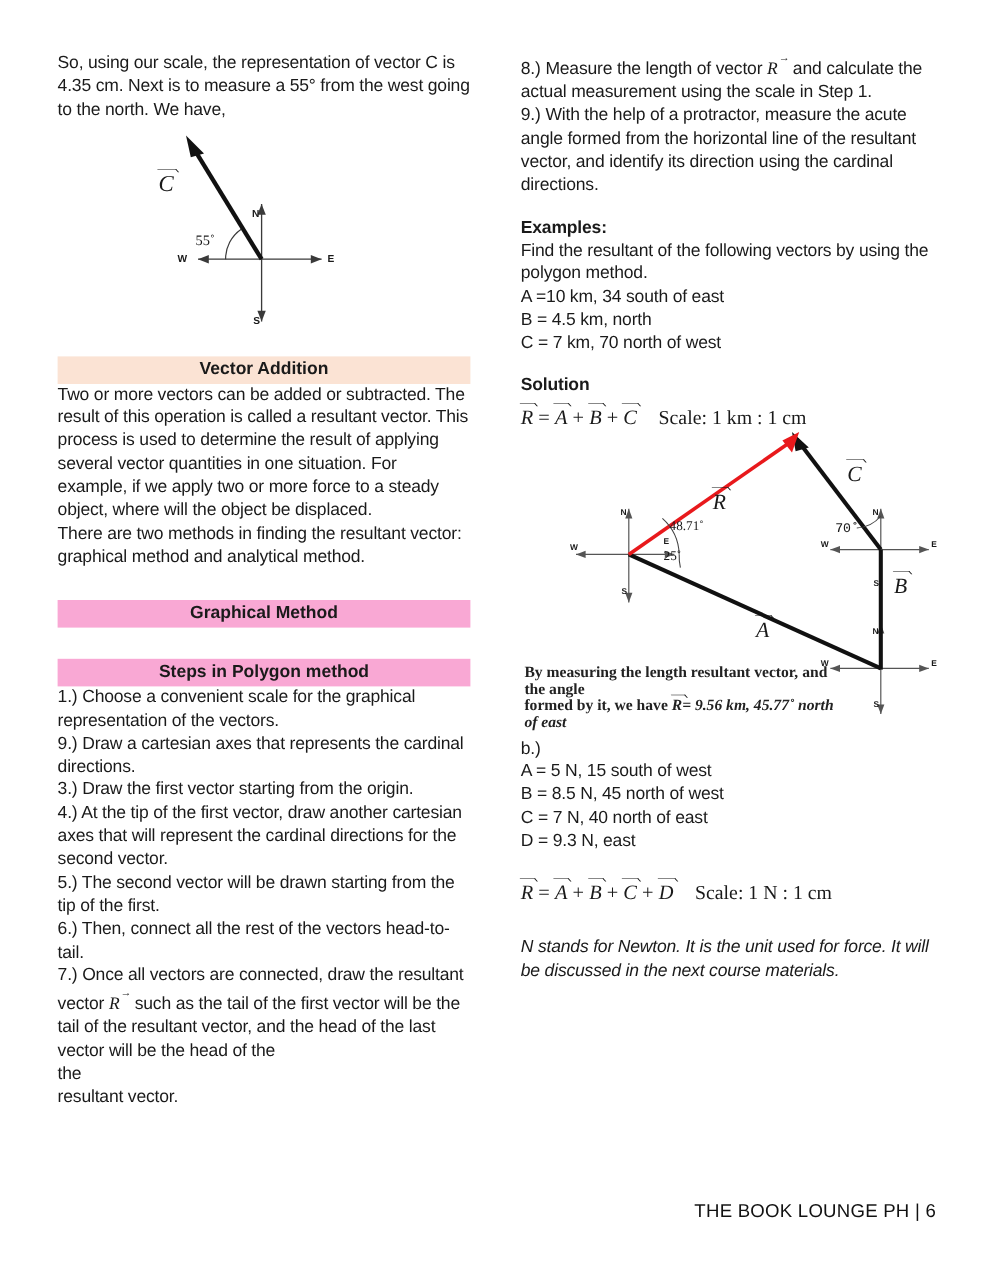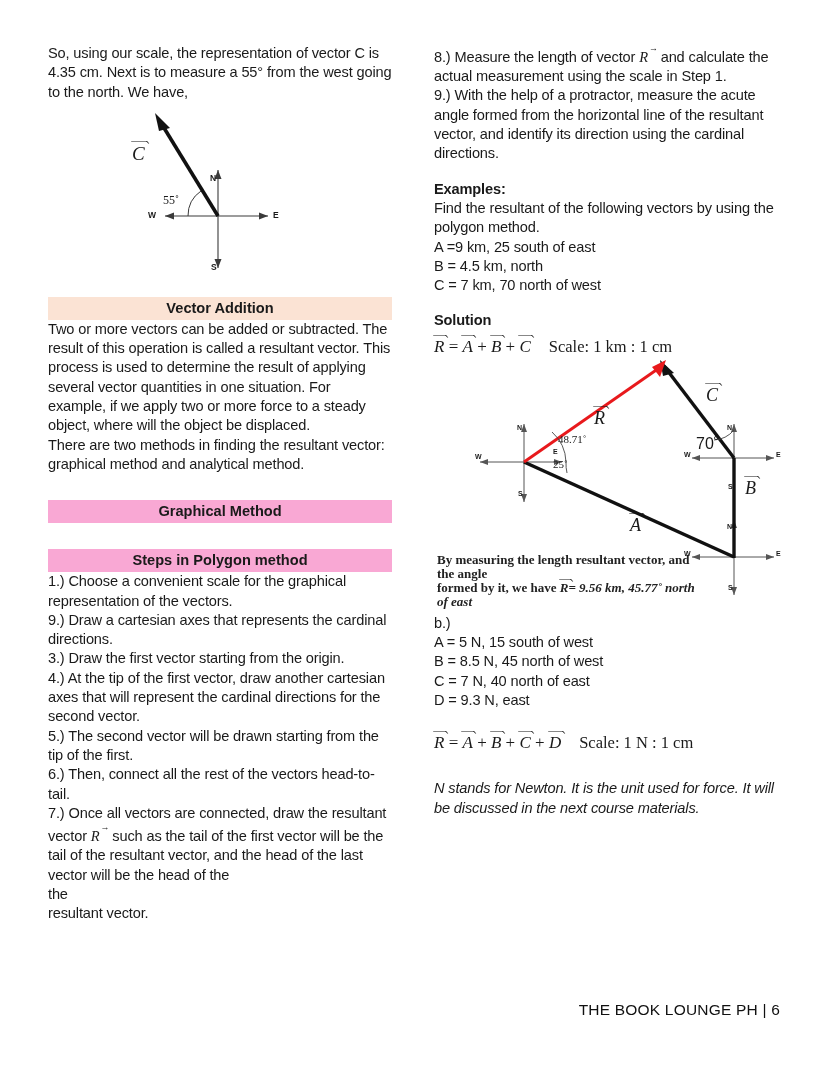--- a/index.html
+++ b/index.html
@@ -202,21 +202,21 @@
 
   <div class="col col-right">
 
     <p class="body"><span>8.) Measure the length of vector </span><span class="rvec"><span>R</span><sup>→</sup></span><span> and calculate the actual measurement using the scale in Step 1.</span></p>
     <p class="body">9.) With the help of a protractor, measure the acute angle formed from the horizontal line of the resultant vector, and identify its direction using the cardinal directions.</p>
 
     <div class="gap-md"></div>
 
     <div class="body bold">Examples:</div>
     <div class="body">Find the resultant of the following vectors by using the polygon method.</div>
-    <div class="body">A =9 km, 25 south of east</div>
+    <div class="body">A =10 km, 34 south of east</div>
     <div class="body">B = 4.5 km, north</div>
     <div class="body">C = 7 km, 70 north of west</div>
 
     <div class="gap-md"></div>
 
     <div class="body bold">Solution</div>
 
     <div class="math" style="margin-top:5px;">
       <span class="vec">R</span><span class="op">&nbsp;=&nbsp;</span><span><span class="vec">A</span><span class="op">&nbsp;+&nbsp;</span><span class="vec">B</span><span class="op">&nbsp;+&nbsp;</span><span class="vec">C</span></span><span class="scale-txt">Scale: 1 km : 1 cm</span>
     </div>
@@ -286,21 +286,21 @@
     </svg>
 
     
     <div style="position:absolute;left:160px;top:55px;font-family:'Liberation Serif',serif;font-style:italic;font-size:18px;"><span class="vec">R</span></div>
     <div style="position:absolute;left:196px;top:162px;font-family:'Liberation Serif',serif;font-style:italic;font-size:18px;"><span class="vec">A</span></div>
     <div style="position:absolute;left:311px;top:125px;font-family:'Liberation Serif',serif;font-style:italic;font-size:18px;"><span class="vec">B</span></div>
     <div style="position:absolute;left:272px;top:32px;font-family:'Liberation Serif',serif;font-style:italic;font-size:18px;"><span class="vec">C</span></div>
 
     <div style="position:absolute;left:124px;top:81px;font-family:'Liberation Serif',serif;font-size:11px;">48.71˚</div>
     <div style="position:absolute;left:119px;top:106px;font-family:'Liberation Serif',serif;font-size:11px;">25˚</div>
-    <div style="position:absolute;left:262px;top:83px;font-family:Liberation Sans, sans-serif;font-size:16px;">70˚</div>
+    <div style="position:absolute;left:262px;top:83px;font-family:Liberation Mono, monospace;font-size:11px;">70˚</div>
 
     
     <div style="position:absolute;left:83px;top:72px;font-size:7px;font-weight:bold;">N</div>
     <div style="position:absolute;left:84px;top:138px;font-size:7px;font-weight:bold;">S</div>
     <div style="position:absolute;left:119px;top:96px;font-size:7px;font-weight:bold;">E</div>
     <div style="position:absolute;left:41px;top:101px;font-size:7px;font-weight:bold;">W</div>
 
     
     <div style="position:absolute;left:293px;top:72px;font-size:7px;font-weight:bold;">N</div>
     <div style="position:absolute;left:294px;top:131px;font-size:7px;font-weight:bold;">S</div>

